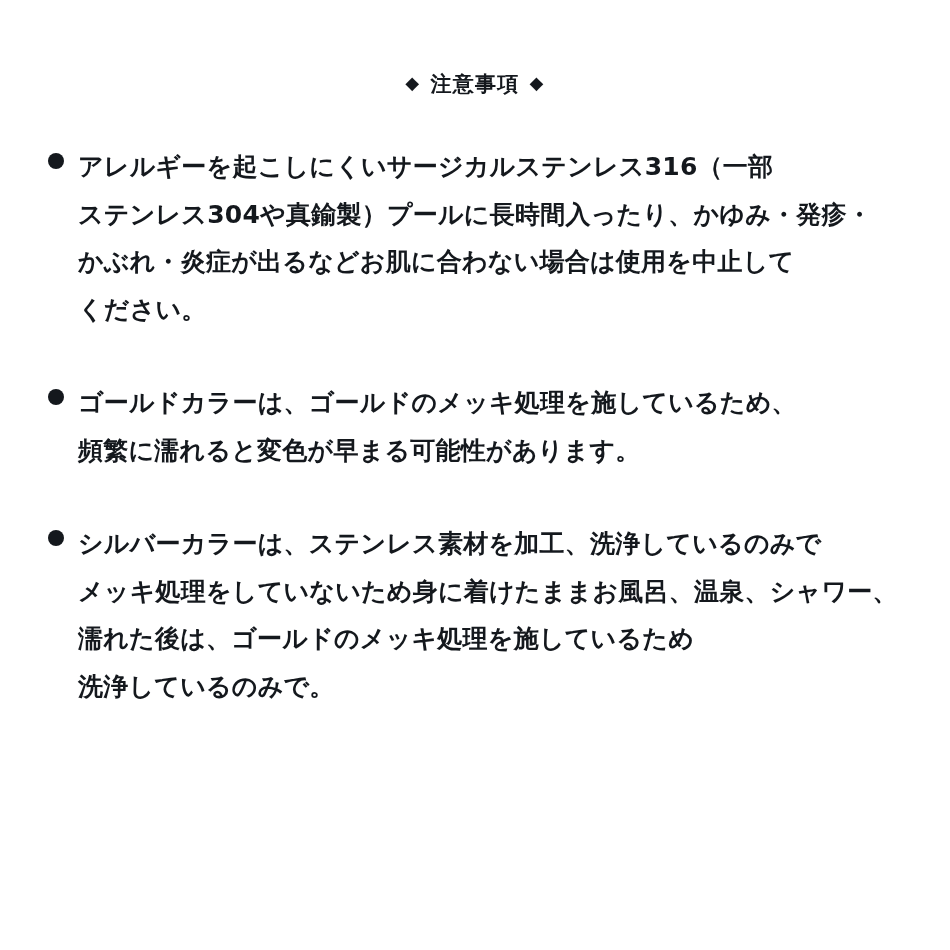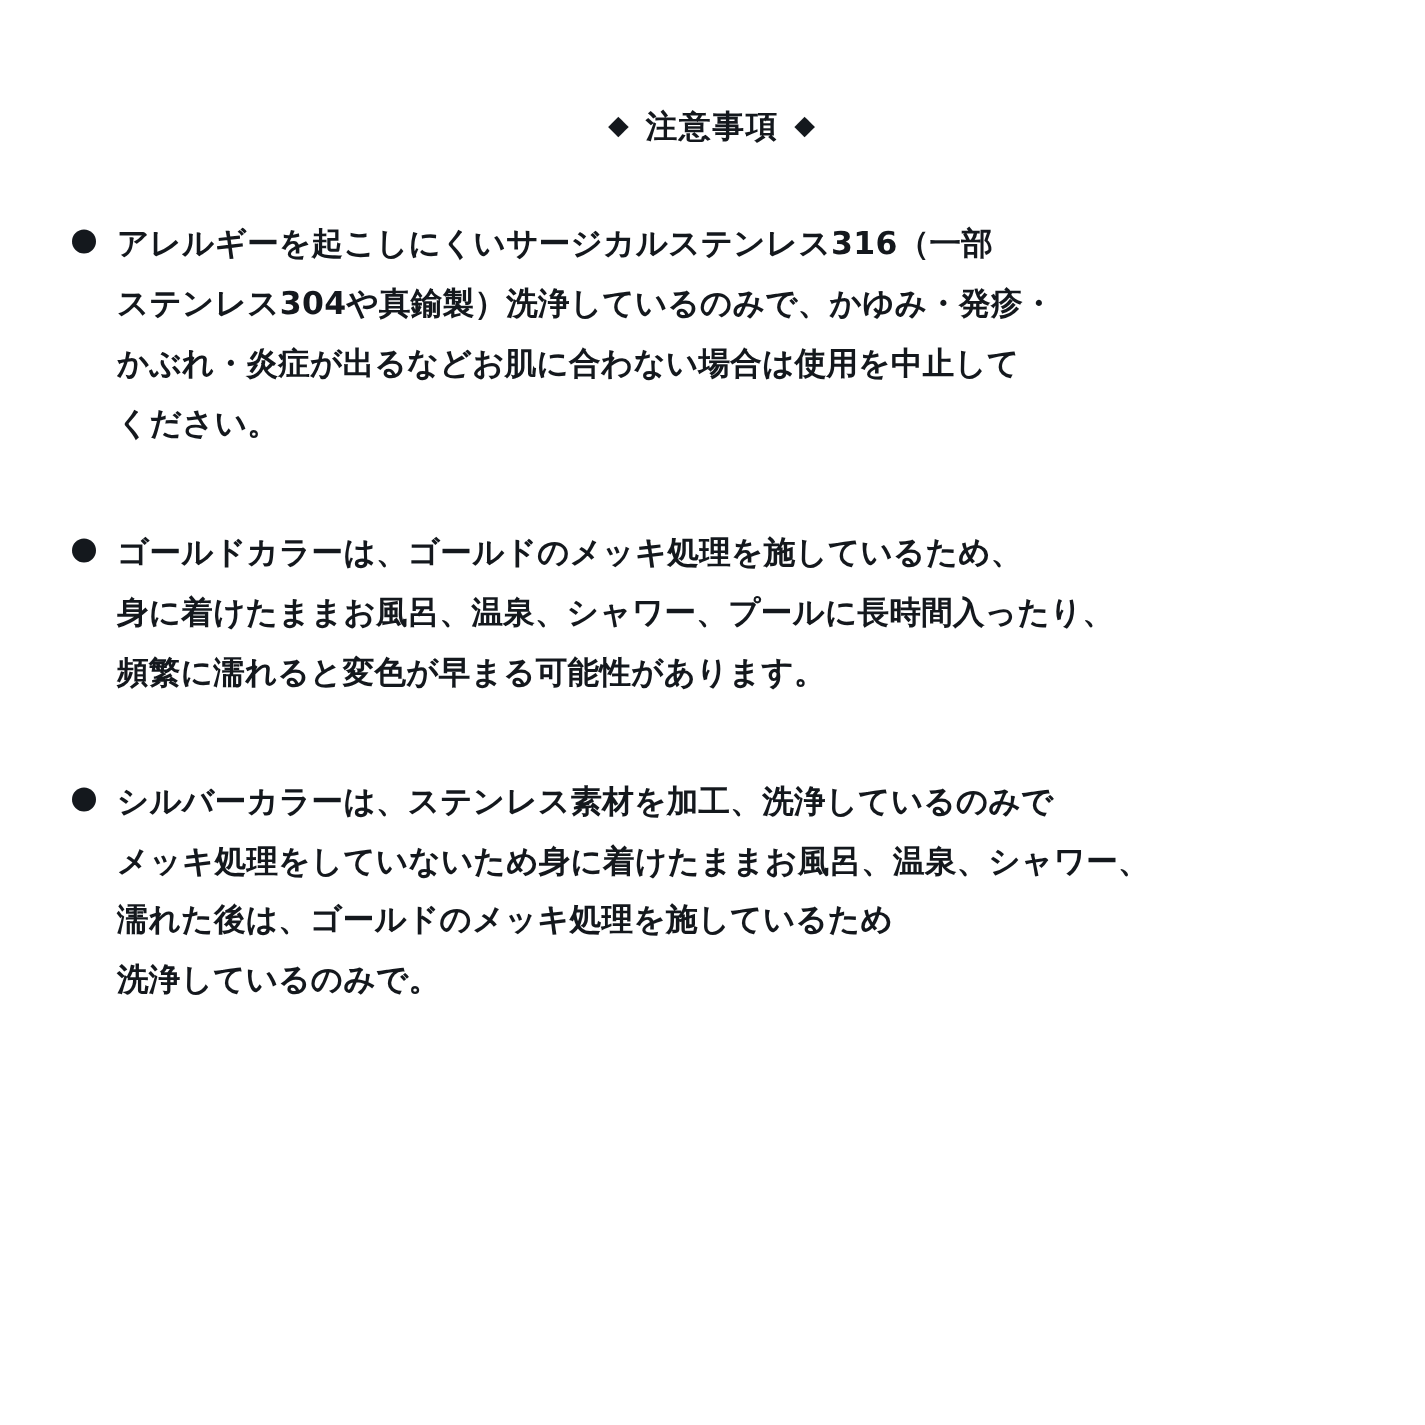--- a/index.html
+++ b/index.html
@@ -48,21 +48,21 @@
     width: 16px;
     height: 16px;
     border-radius: 50%;
     background: #14181d;
     margin: 10px 14px 0 0;
   }
   .note .lines {
     flex: 1 1 auto;
   }
   .note .line {
-    font-size: 21px;
+    font-size: 25px;
     font-weight: 700;
     line-height: 1.90;
     letter-spacing: 0.01em;
     color: #14181d;
     white-space: pre;
   }
   .note.gap-before {
     margin-top: 28px;
   }
 </style>
@@ -74,31 +74,30 @@
   <h1 class="doc-title">
     <span class="diamond">◆</span><span>注意事項</span><span class="diamond">◆</span>
   </h1>
 
   <div class="notes">
 
     <div class="note">
       <span class="bullet"></span>
       <div class="lines">
         <div class="line">アレルギーを起こしにくいサージカルステンレス316（一部</div>
-        <div class="line">ステンレス304や真鍮製）洗浄しているのみで、かゆみ・発疹・</div>
+        <div class="line">ステンレス304や真鍮製）プールに長時間入ったり、かゆみ・発疹・</div>
         <div class="line">かぶれ・炎症が出るなどお肌に合わない場合は使用を中止して</div>
         <div class="line">ください。</div>
       </div>
     </div>
 
     <div class="note">
       <span class="bullet"></span>
       <div class="lines">
         <div class="line">ゴールドカラーは、ゴールドのメッキ処理を施しているため、</div>
-        <div class="line">身に着けたままお風呂、温泉、シャワー、プールに長時間入ったり、</div>
         <div class="line">頻繁に濡れると変色が早まる可能性があります。</div>
       </div>
     </div>
 
     <div class="note gap-before">
       <span class="bullet"></span>
       <div class="lines">
         <div class="line">シルバーカラーは、ステンレス素材を加工、洗浄しているのみで</div>
         <div class="line">メッキ処理をしていないため身に着けたままお風呂、温泉、シャワー、</div>
         <div class="line">濡れた後は、ゴールドのメッキ処理を施しているため</div>

